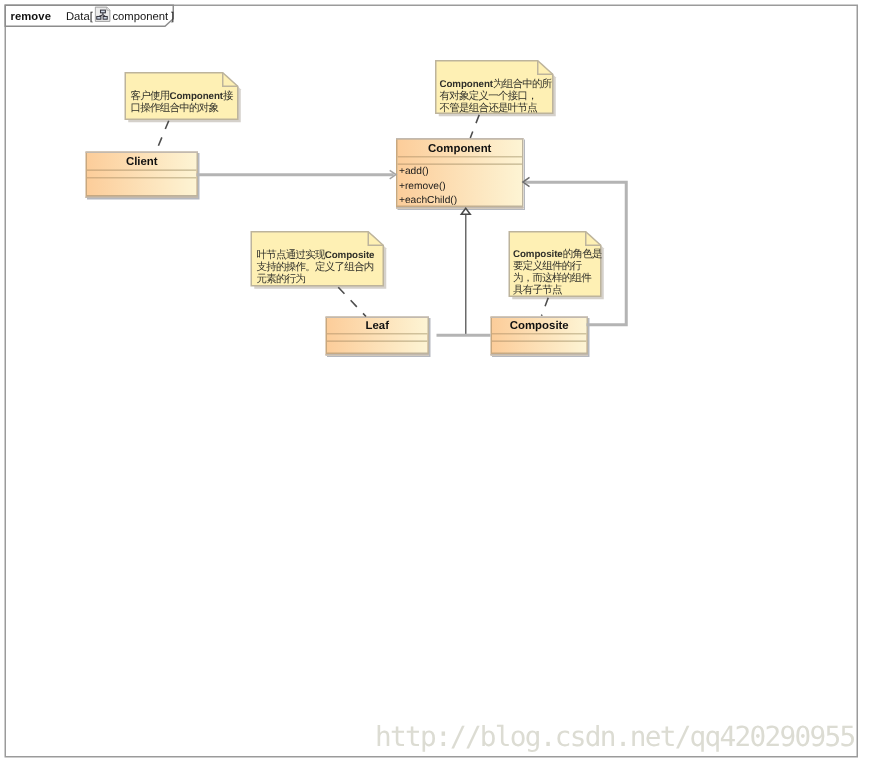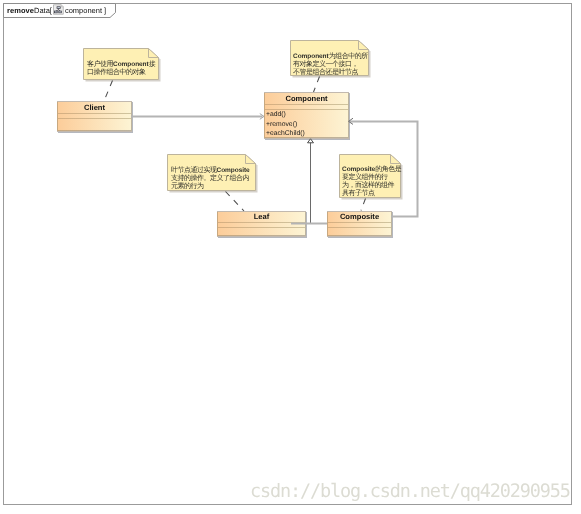--- a/index.html
+++ b/index.html
@@ -8,21 +8,21 @@
   #stage{position:relative;width:581px;height:514px;background:#ffffff;}
 
   
   .frame{position:absolute;left:3px;top:3px;width:569px;height:502px;
          border:1px solid #9b9b9b;box-sizing:border-box;background:transparent;}
   .ptab{position:absolute;left:0px;top:0px;width:124px;height:20px;}
   .ptab .inner{position:absolute;left:7px;top:4px;height:13px;
         display:flex;align-items:center;white-space:nowrap;}
   .ptab .kw{font-weight:bold;font-size:7.5px;color:#111;letter-spacing:0.05px;}
   .ptab .nm{font-size:7.5px;color:#111;}
-  .ptab .nm.first{margin-left:0;}
+  .ptab .nm.first{margin-left:10px;}
   .ptab .nm.second{margin-left:0px;}
   .ptab .ic{width:11px;height:11px;margin:0 1px 0 1px;display:inline-block;position:relative;top:-1px;line-height:0;}
   .ptab .cl{font-size:7.5px;color:#111;margin-left:2px;}
 
   
   .cls{position:absolute;box-sizing:border-box;padding:1px;
        box-shadow:1px 1px 0px rgba(168,172,180,0.85);
        background:linear-gradient(to right,#c8a87f 0%,#bdb49f 100%);}
   .cls .hb{position:absolute;left:0;right:0;height:1px;background:#c2b9af;}
   .cls .hb.t{top:0;} .cls .hb.b{bottom:0;}
@@ -37,21 +37,21 @@
   
   .note{position:absolute;box-sizing:border-box;}
   .note svg{position:absolute;left:0;top:0;overflow:visible;}
   .note .txt{position:absolute;font-size:7px;color:#30302a;
              line-height:8px;white-space:nowrap;letter-spacing:-0.5px;}
   .note .txt .en{font-weight:bold;font-size:6.5px;letter-spacing:-0.05px;}
 
   
   #cls-client   {left:57px; top:101px; width:75px; height:31px;}
   #cls-component{left:264px;top:92px;  width:85px; height:47px;}
-  #cls-leaf     {left:217px;top:211px; width:89px; height:26px;}
+  #cls-leaf     {left:217px;top:211px; width:69px; height:26px;}
   #cls-composite{left:327px;top:211px; width:65px; height:26px;}
   #cls-client   .title{height:11px;} #cls-client   .attrs{height:5px;} #cls-client   .ops{height:12px;}
   #cls-component .title{height:11px;} #cls-component .attrs{height:5px;} #cls-component .ops{height:28px;}
   #cls-leaf     .title{height:10px;} #cls-leaf     .attrs{height:5px;} #cls-leaf     .ops{height:8px;}
   #cls-composite .title{height:10px;} #cls-composite .attrs{height:5px;} #cls-composite .ops{height:8px;}
 
   
   #note-client   {left:83px; top:48px;  width:76px; height:32px;}
   #note-component{left:290px;top:40px;  width:79px; height:36px;}
   #note-leaf     {left:167px;top:154px; width:89px; height:37px;}
@@ -203,14 +203,14 @@
     </g>
 
     <g stroke="#4d4d4d" stroke-width="1.05" fill="none" stroke-dasharray="6 6">
       <line x1="112.5" y1="80.5" x2="104" y2="101"></line>
       <line x1="319.5" y1="76.5" x2="313.5" y2="92"></line>
       <line x1="225.5" y1="191.5" x2="244" y2="211"></line>
       <line x1="365.5" y1="198.5" x2="361" y2="210.5"></line>
     </g>
   </svg>
 
-  <div class="wm">csdn://blog.csdn.net/qq420290955</div>
+  <div class="wm">http://blog.csdn.net/qq420290955</div>
 </div>
 
 </body></html>

